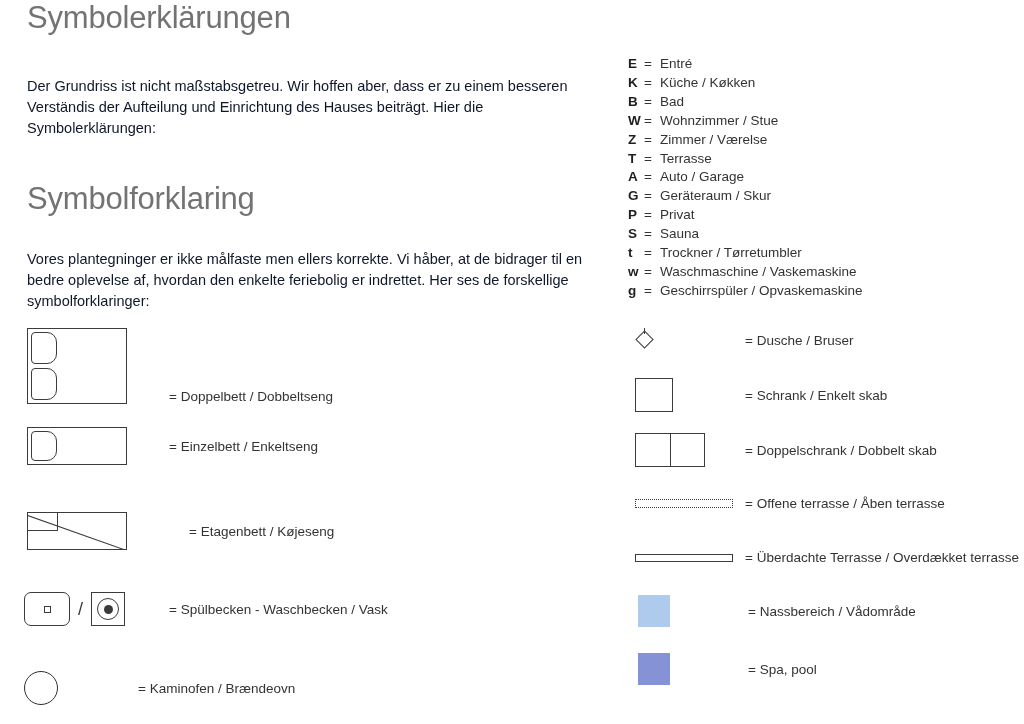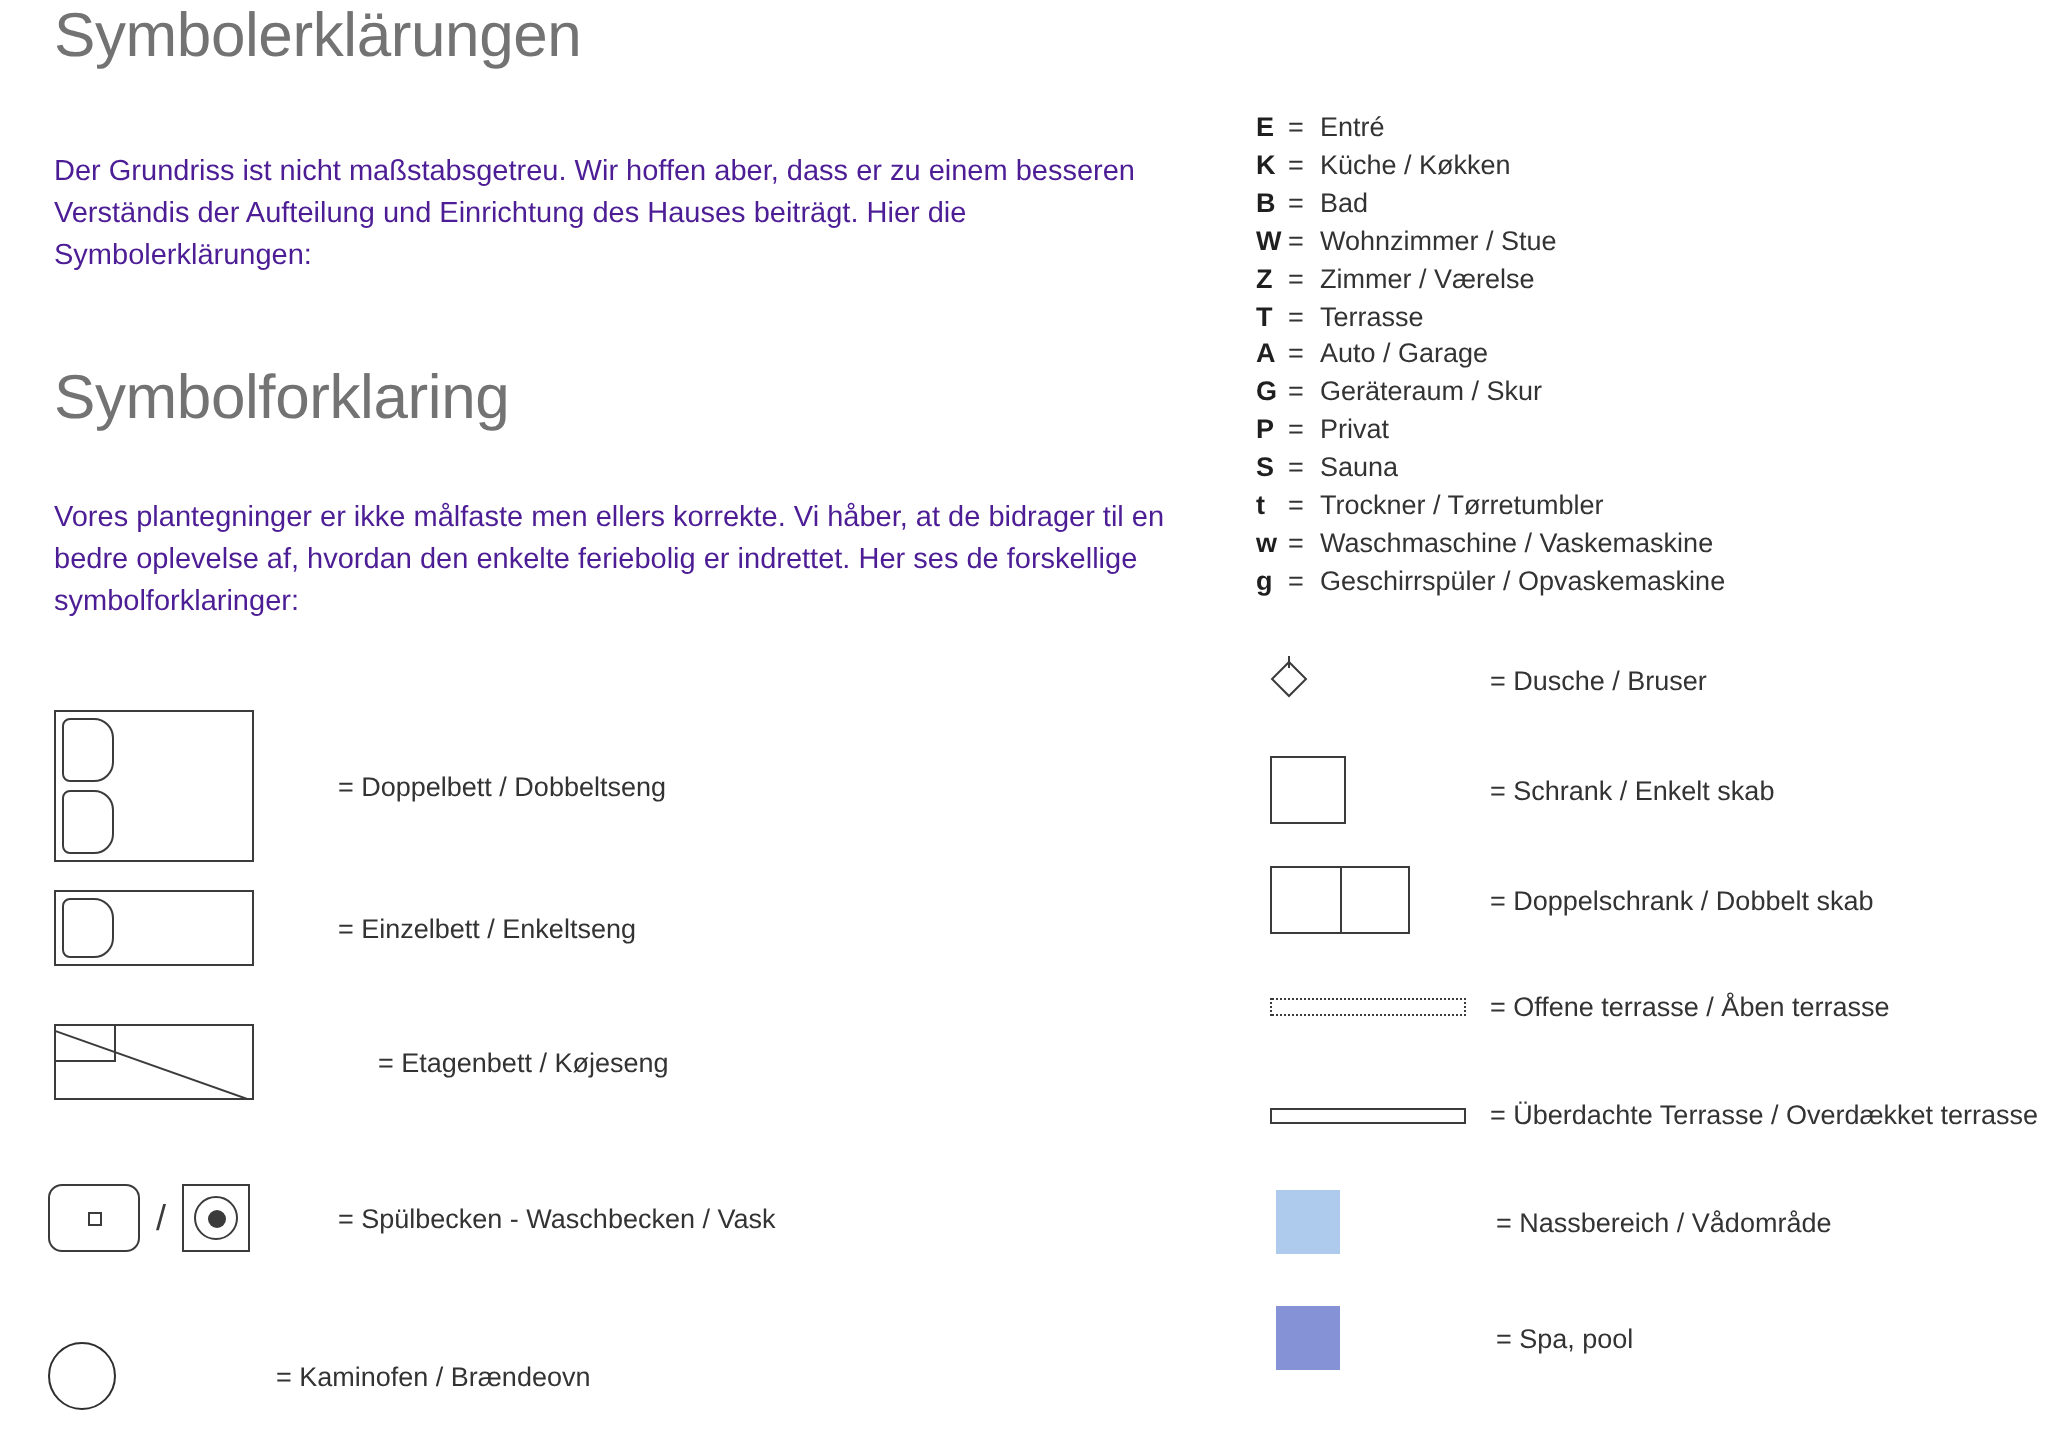--- a/index.html
+++ b/index.html
@@ -33,21 +33,21 @@
     color: #737373;
     margin: 0;
     padding: 0;
     letter-spacing: -0.2px;
   }
   .title-de { margin-top: 6px; }
   .title-dk { margin-top: 0px; }
   .para {
     font-size: 14.5px;
     line-height: 21px;
-    color: #4c1d95;
+    color: #0f172a;
     margin: 0;
   }
   .para-de { margin-top: 40px; }
   .para-dk { margin-top: 32px; }
   .heading-dk-wrap { margin-top: 42px; }
 
   
   .sym-row {
     position: absolute;
     display: flex;
@@ -326,31 +326,31 @@
 
   <div class="left-col">
     <h1 class="title title-de">Symbolerklärungen</h1>
     <p class="para para-de">Der Grundriss ist nicht maßstabsgetreu. Wir hoffen aber, dass er zu einem besseren Verständis der Aufteilung und Einrichtung des Hauses beiträgt. Hier die Symbolerklärungen:</p>
     <div class="heading-dk-wrap">
       <h1 class="title title-dk">Symbolforklaring</h1>
     </div>
     <p class="para para-dk">Vores plantegninger er ikke målfaste men ellers korrekte. Vi håber, at de bidrager til en bedre oplevelse af, hvordan den enkelte feriebolig er indrettet. Her ses de forskellige symbolforklaringer:</p>
   </div>
 
-  <div class="sym-row" style="left:27px; top:355px;">
+  <div class="sym-row" style="left:27px; top:328px;align-items:flex-end;">
     <div class="sym-art" style="width:142px;">
       <div class="bed-double">
         <div class="pillow top"></div>
         <div class="pillow bottom"></div>
       </div>
     </div>
     <div class="sym-label">= Doppelbett / Dobbeltseng</div>
   </div>
 
-  <div class="sym-row" style="left:27px; top:445px;">
+  <div class="sym-row" style="left:27px; top:427px;">
     <div class="sym-art" style="width:142px;">
       <div class="bed-single">
         <div class="pillow"></div>
       </div>
     </div>
     <div class="sym-label">= Einzelbett / Enkeltseng</div>
   </div>
 
   <div class="sym-row" style="left:27px; top:512px;gap:20px;">
     <div class="sym-art" style="width:142px;">

